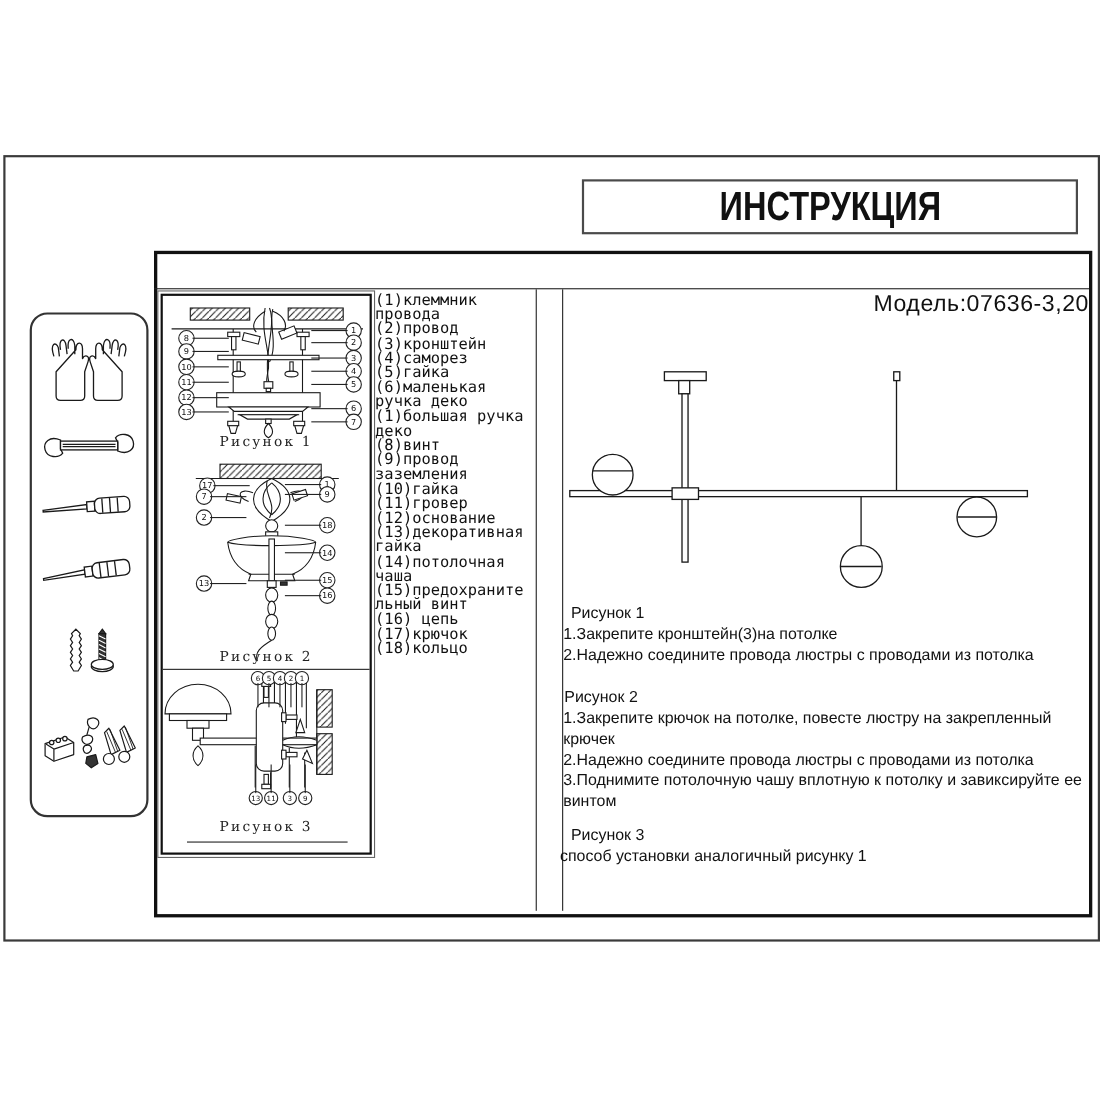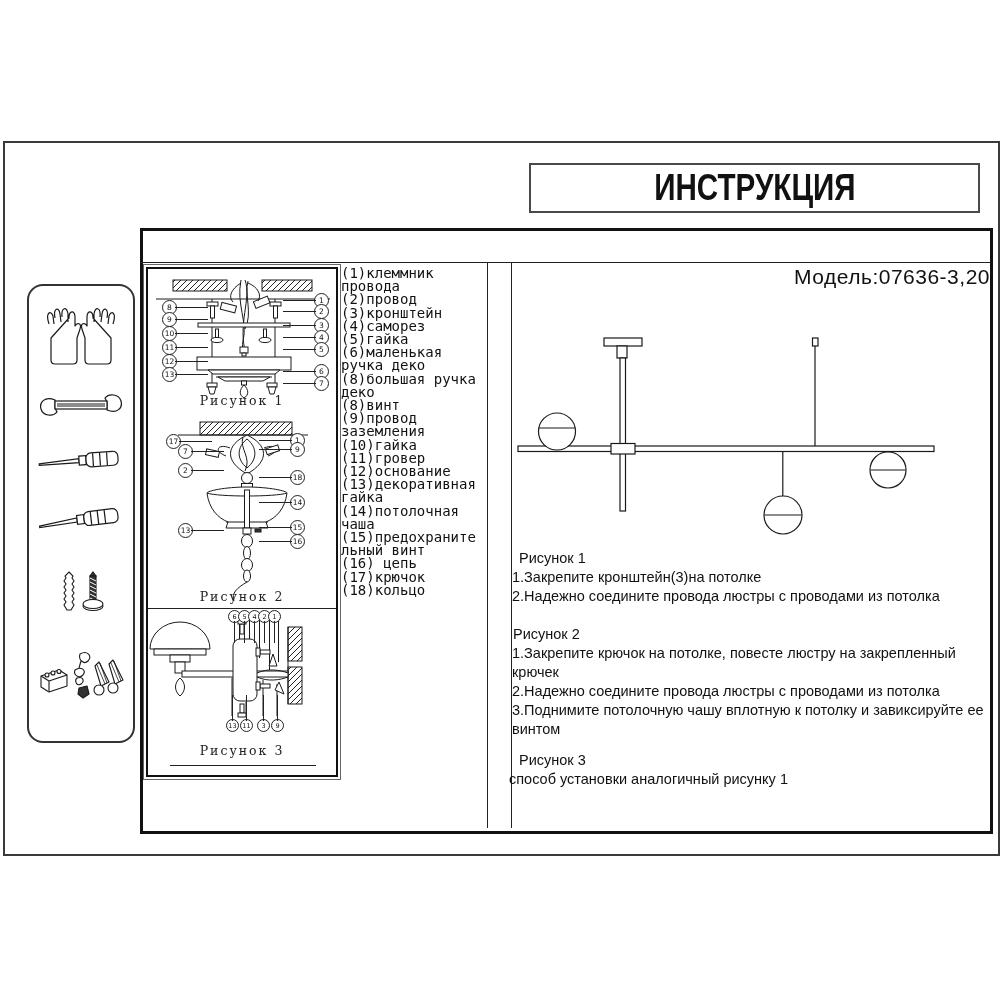--- a/index.html
+++ b/index.html
@@ -210,21 +210,21 @@
     <span class="co co-r" style="left: 14px; top: 71px;">11</span>
     <span class="co co-r" style="left: 14px; top: 85px;">12</span>
     <span class="co co-r" style="left: 14px; top: 98px;">13</span>
     <span class="co co-l" style="left: 166px; top: 24px;">1</span>
     <span class="co co-l" style="left: 166px; top: 35px;">2</span>
     <span class="co co-l" style="left: 166px; top: 49px;">3</span>
     <span class="co co-l" style="left: 166px; top: 61px;">4</span>
     <span class="co co-l" style="left: 166px; top: 73px;">5</span>
     <span class="co co-l" style="left: 166px; top: 95px;">6</span>
     <span class="co co-l" style="left: 166px; top: 107px;">7</span>
-    <span class="co co-r" style="left: 18px; top: 165px;">17</span>
+    <span class="co co-r" style="left: 33px; top: 165px;">17</span>
     <span class="co co-r" style="left: 30px; top: 175px;">7</span>
     <span class="co co-r" style="left: 30px; top: 194px;">2</span>
     <span class="co co-r" style="left: 30px; top: 254px;">13</span>
     <span class="co co-l" style="left: 142px; top: 164px;">1</span>
     <span class="co co-l" style="left: 142px; top: 173px;">9</span>
     <span class="co co-l" style="left: 142px; top: 201px;">18</span>
     <span class="co co-l" style="left: 142px; top: 226px;">14</span>
     <span class="co co-l" style="left: 142px; top: 251px;">15</span>
     <span class="co co-l" style="left: 142px; top: 265px;">16</span>
     <span class="co co-d co-s" style="left: 80px; top: 341px;">6</span>
@@ -238,21 +238,21 @@
     <span class="co co-u co-s" style="left: 123px; top: 450px;">9</span>
   </div>
 
 <div class="abs" id="parts-panel">
     <div>(1)клеммник провода</div>
     <div>(2)провод</div>
     <div>(3)кронштейн</div>
     <div>(4)саморез</div>
     <div>(5)гайка</div>
     <div>(6)маленькая ручка деко</div>
-    <div>(8)большая ручка деко</div>
+    <div>(1)большая ручка деко</div>
     <div>(8)винт</div>
     <div>(9)провод заземления</div>
     <div>(10)гайка</div>
     <div>(11)гровер</div>
     <div>(12)основание</div>
     <div>(13)декоративная гайка</div>
     <div>(14)потолочная чаша</div>
     <div>(15)предохранительный винт</div>
     <div>(16) цепь</div>
     <div>(17)крючок</div>

